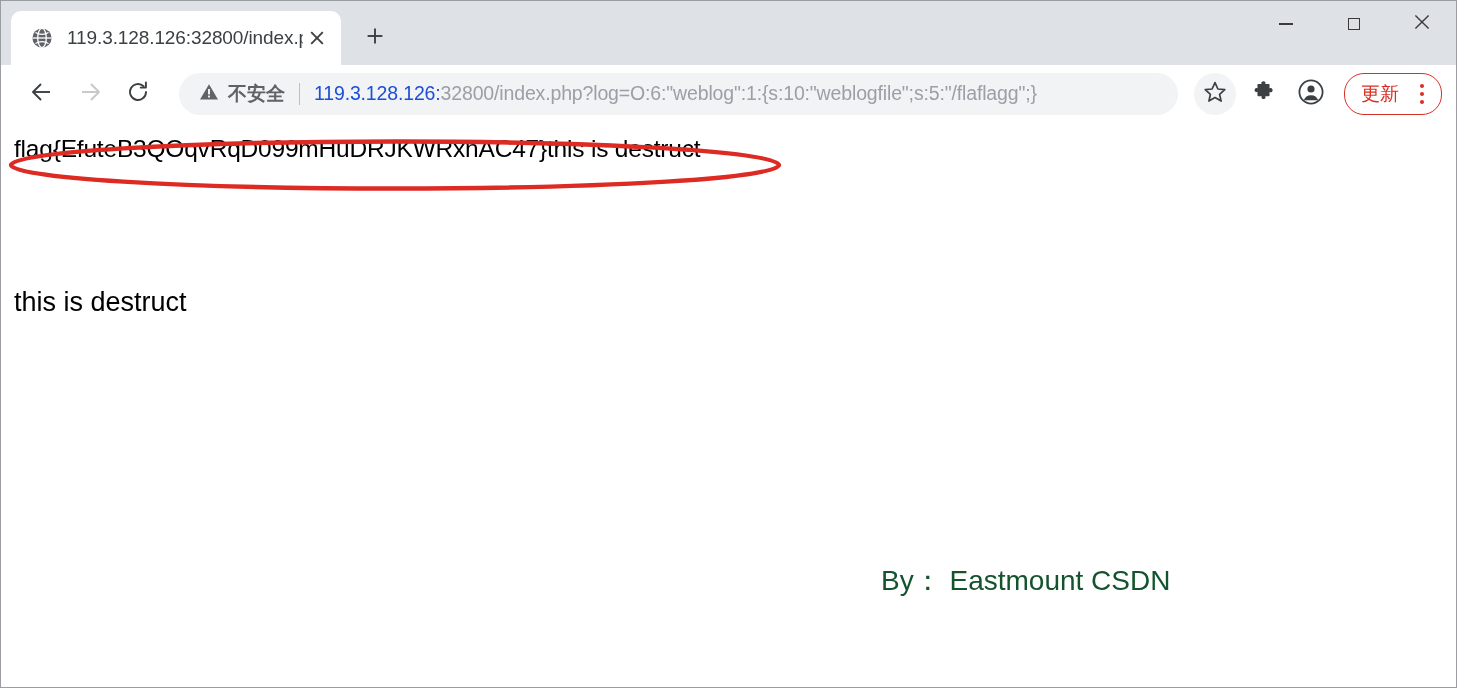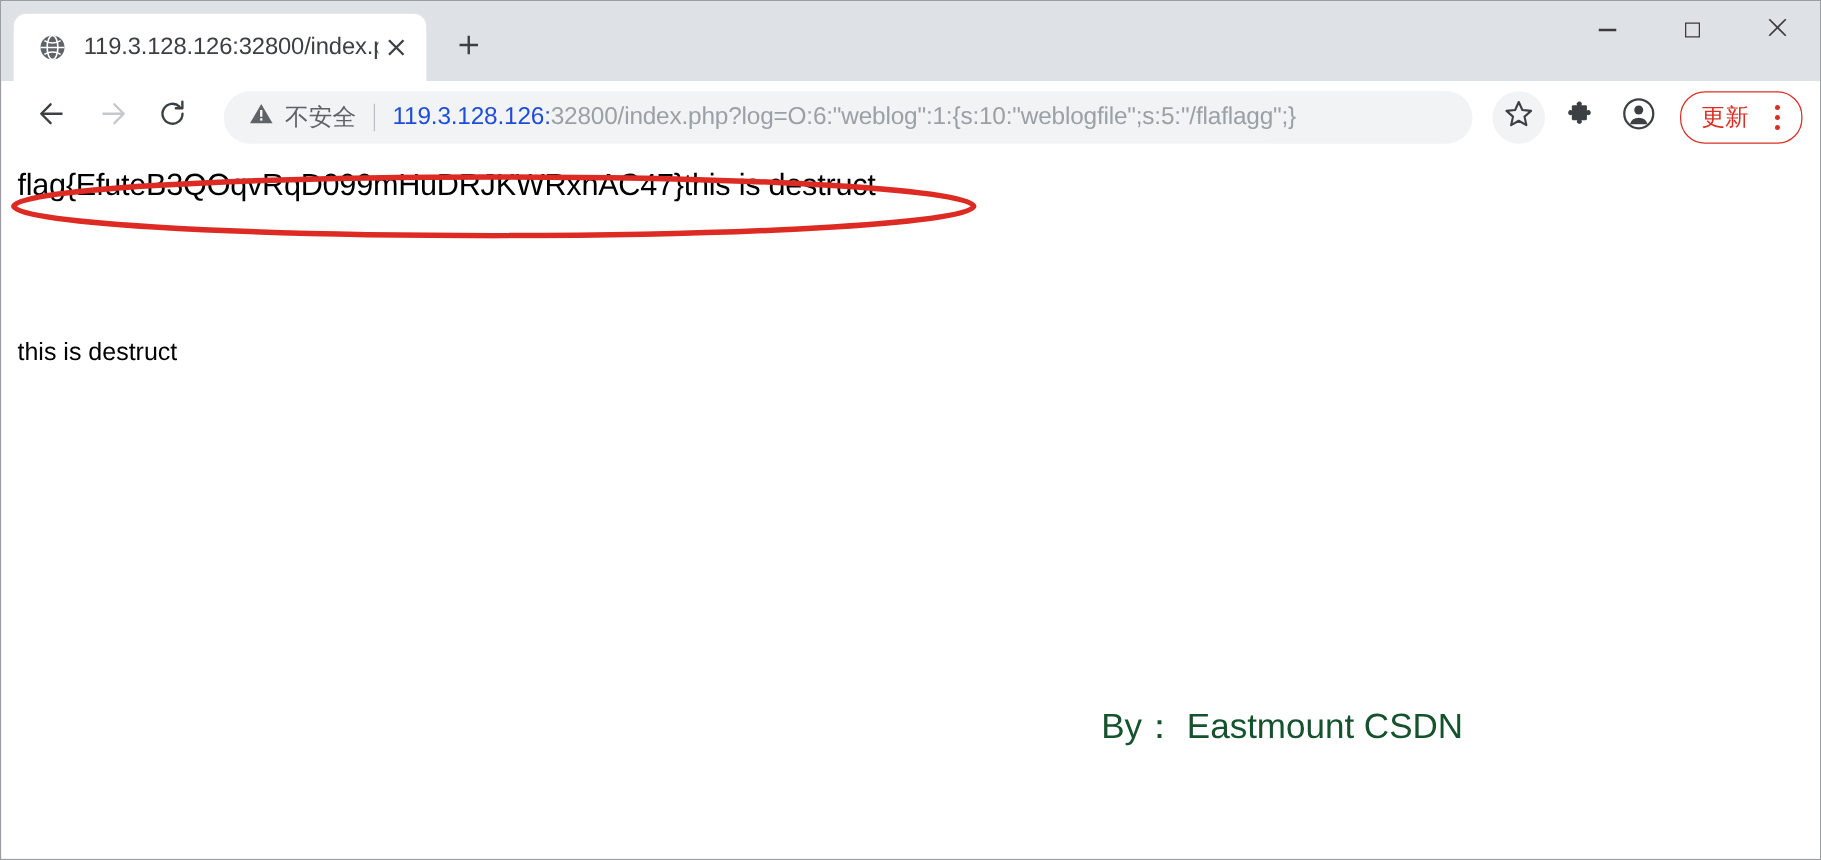--- a/index.html
+++ b/index.html
@@ -156,20 +156,21 @@
   .security-chip {
     display: flex;
     align-items: center;
     flex: 0 0 auto;
   }
   .security-label {
     font-size: 19px;
     color: #5f6368;
     margin-left: 9px;
     white-space: nowrap;
+    font-weight: bold;
   }
   .omnibox-divider {
     width: 1px;
     height: 22px;
     background: #bdc1c6;
     margin: 0 14px;
     flex: 0 0 auto;
   }
   .url-text {
     font-size: 19.5px;
@@ -252,22 +253,22 @@
   .chinese-line {
     position: absolute;
     left: 13px;
     top: 98px;
     font-size: 24.5px;
   }
 
   .destruct-line {
     position: absolute;
     left: 13px;
-    top: 148px;
-    font-size: 20px;
+    top: 164px;
+    font-size: 27px;
   }
 
   .signature {
     position: absolute;
     left: 880px;
     top: 439px;
     font-size: 28px;
     color: #14532d;
     white-space: nowrap;
   }

